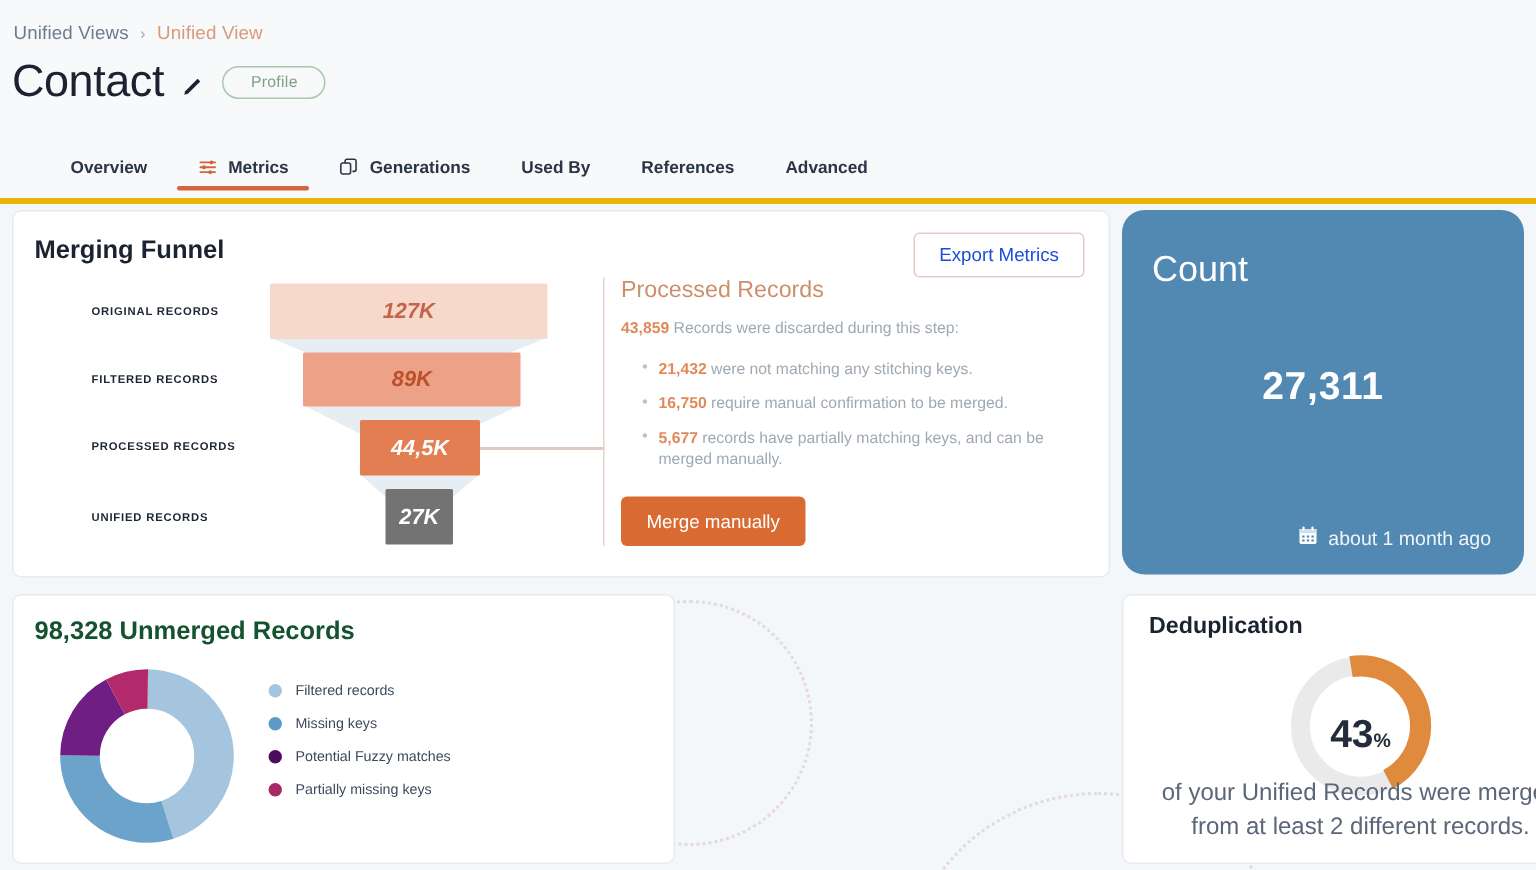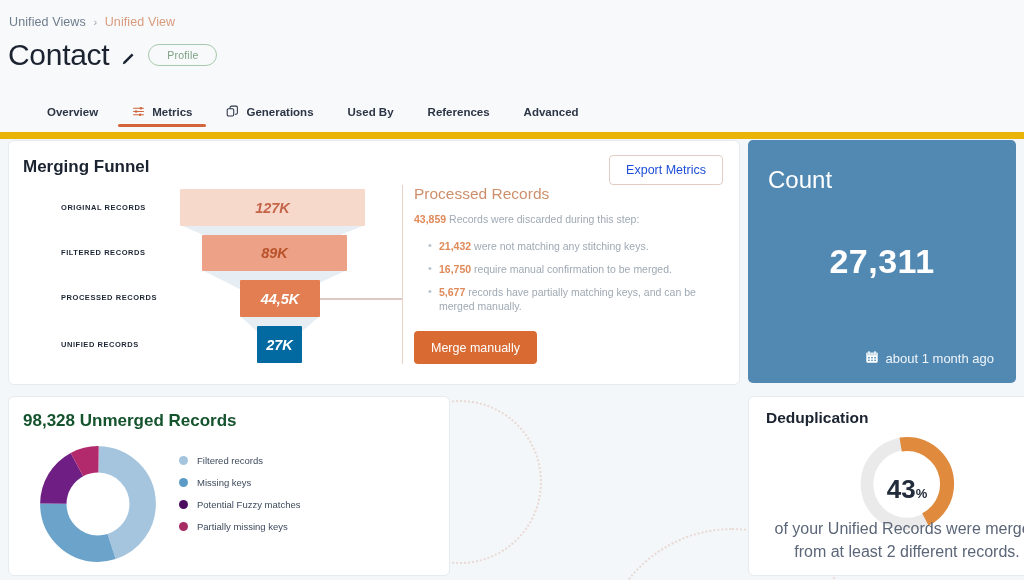--- a/index.html
+++ b/index.html
@@ -79,21 +79,21 @@
     letter-spacing: .2px;
   }
 
   
   .tabs {
     position: absolute;
     left: 0; top: 100px; right: 0;
     height: 32px;
     display: flex;
     align-items: center;
-    border-bottom: 7px solid #eab308;
+    border-bottom: 4px solid #eab308;
   }
   .tab {
     display: flex;
     align-items: center;
     gap: 7px;
     font-size: 11.5px;
     font-weight: bold;
     color: #2b3545;
     padding: 0 0 9px 0;
     margin-right: 34px;
@@ -233,34 +233,34 @@
     height: 1.5px;
     background: #dfcac3;
     z-index: 0;
   }
 
   
   .count-card {
     left: 748px; top: 140px; width: 268px; height: 243px;
     background: #5289b3;
     border: none;
-    border-radius: 5px;
+    border-radius: 15px;
   }
   .count-title {
     position: absolute;
     left: 20px; top: 26px;
     font-size: 24px;
     color: #ffffff;
     font-weight: normal;
   }
   .count-value {
     position: absolute;
     left: 0; right: 0; top: 102px;
     text-align: center;
-    font-size: 34px;
+    font-size: 26px;
     font-weight: bold;
     color: #ffffff;
     letter-spacing: .5px;
   }
   .count-time {
     position: absolute;
     right: 22px; bottom: 16px;
     display: flex;
     align-items: center;
     gap: 7px;
@@ -419,21 +419,21 @@
     <div class="funnel-bar" style="left:193px; top:50px; width:145px; height:36px; background:#eda287; color:#b8522b;">
       <span>89K</span>
     </div>
 
     <div class="funnel-label" style="top:108px;">PROCESSED RECORDS</div>
     <div class="funnel-bar" style="left:231px; top:95px; width:80px; height:37px; background:#e27e51; color:#ffffff;">
       <span>44,5K</span>
     </div>
 
     <div class="funnel-label" style="top:155px;">UNIFIED RECORDS</div>
-    <div class="funnel-bar" style="left:248px; top:141px; width:45px; height:37px; background:#0369a1; color:#ffffff;">
+    <div class="funnel-bar" style="left:248px; top:141px; width:45px; height:37px; background:#737373; color:#ffffff;">
       <span>27K</span>
     </div>
 
     <div class="connector-h" style="left:311px; top:113px; width:83px;"></div>
   </div>
 
   <div class="proc-panel">
     <div class="proc-title">Processed Records</div>
     <div class="proc-lead">
       <b>43,859</b><span> Records were discarded during this step:</span>

